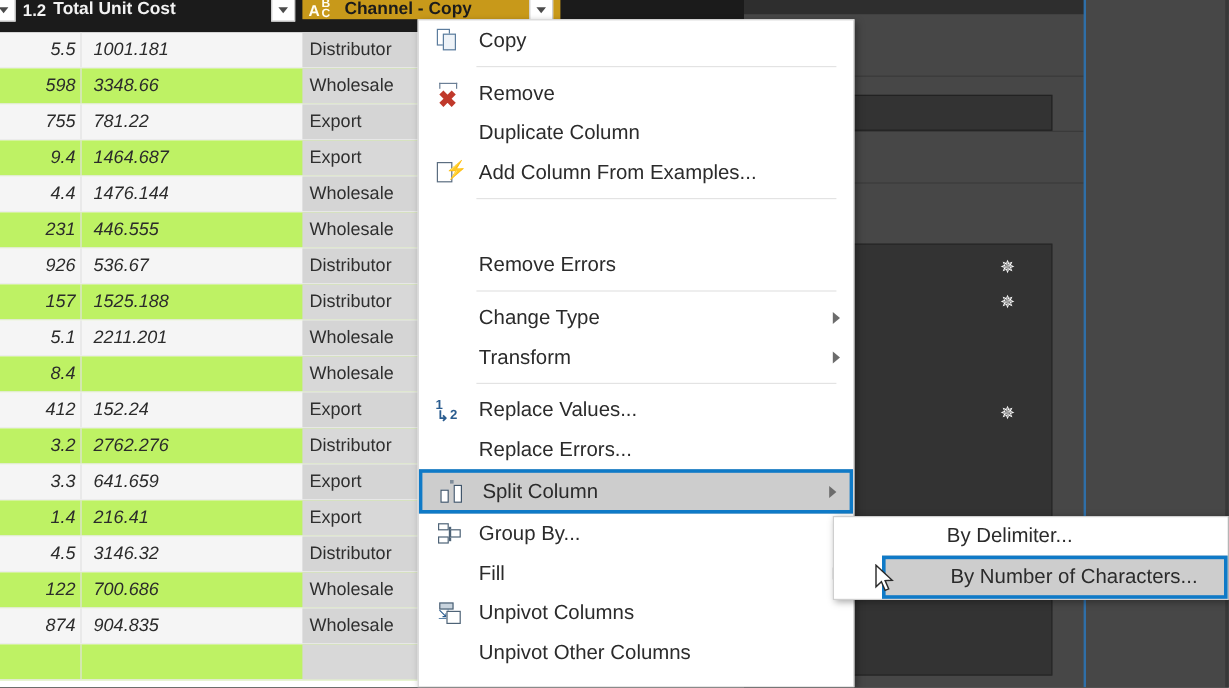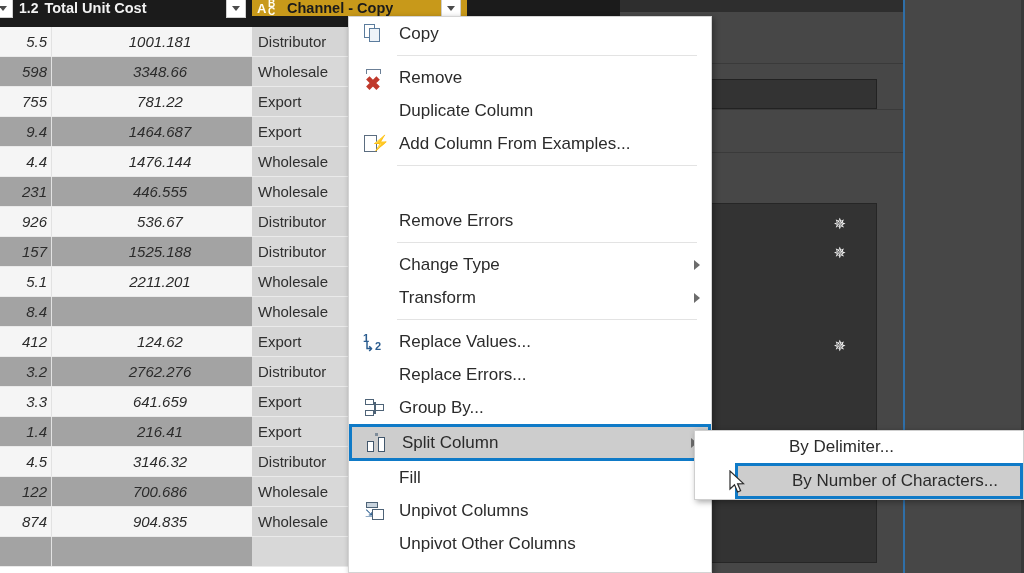--- a/index.html
+++ b/index.html
@@ -154,41 +154,41 @@
     position: absolute;
     left: 0; top: 27px; width: 620px; height: 546px;
   }
   .grid-row {
     position: relative;
     height: 30px;
     border-bottom: 1px solid #eaeaea;
     box-sizing: border-box;
   }
   .grid-row.odd { background: #f5f5f5; }
-  .grid-row.even { background: #a3a3a3; }
+  .grid-row.even { background: #bef264; }
   .cell-idx {
     position: absolute;
-    left: 0; top: 0; width: 52px; height: 29px;
+    left: 0; top: 0; width: 68px; height: 29px;
     line-height: 29px;
     font-size: 15px;
     font-style: italic;
     color: #2b2b2b;
     text-align: right;
     padding-right: 4px;
     box-sizing: border-box;
     border-right: 1px solid #e2e2e2;
   }
   .cell-cost {
     position: absolute;
     left: 78px; top: 0; width: 170px; height: 29px;
     line-height: 29px;
     font-size: 15px;
     font-style: italic;
     color: #2b2b2b;
-    text-align: center;
+    text-align: left;
     padding-right: 6px;
     box-sizing: border-box;
   }
   .cell-channel {
     position: absolute;
     left: 252px; top: 0; width: 215px; height: 29px;
     line-height: 29px;
     font-size: 15px;
     color: #2f2f2f;
     background: #d5d5d5;
@@ -463,21 +463,21 @@
           <div class="cell-idx">5.1</div>
           <div class="cell-cost">2211.201</div>
           <div class="cell-channel">Wholesale</div>
         </div>
         <div class="grid-row even">
           <div class="cell-idx">8.4</div>
           <div class="cell-channel">Wholesale</div>
         </div>
         <div class="grid-row odd">
           <div class="cell-idx">412</div>
-          <div class="cell-cost">124.62</div>
+          <div class="cell-cost">152.24</div>
           <div class="cell-channel">Export</div>
         </div>
         <div class="grid-row even">
           <div class="cell-idx">3.2</div>
           <div class="cell-cost">2762.276</div>
           <div class="cell-channel">Distributor</div>
         </div>
         <div class="grid-row odd">
           <div class="cell-idx">3.3</div>
           <div class="cell-cost">641.659</div>
@@ -578,44 +578,44 @@
             <span class="n2">2</span>
           </span>
         </span>
         <span class="mi-label">Replace Values...</span>
         <span class="mi-arrow" style="visibility:hidden"></span>
       </div>
       <div class="mi">
         <span class="mi-icon"></span>
         <span class="mi-label">Replace Errors...</span>
         <span class="mi-arrow" style="visibility:hidden"></span>
+      </div>
+      <div class="mi selected">
+        <span class="mi-icon">
+          <span class="ico ico-split">
+            <span class="dot"></span>
+            <span class="bar l"></span>
+            <span class="bar r"></span>
+          </span>
+        </span>
+        <span class="mi-label">Split Column</span>
+        <span class="mi-arrow"></span>
       </div>
       <div class="mi">
         <span class="mi-icon">
           <span class="ico ico-group">
             <span class="ln"></span>
             <span class="bx a"></span>
             <span class="bx b"></span>
             <span class="bx c"></span>
           </span>
         </span>
         <span class="mi-label">Group By...</span>
         <span class="mi-arrow" style="visibility:hidden"></span>
       </div>
-      <div class="mi selected">
-        <span class="mi-icon">
-          <span class="ico ico-split">
-            <span class="dot"></span>
-            <span class="bar l"></span>
-            <span class="bar r"></span>
-          </span>
-        </span>
-        <span class="mi-label">Split Column</span>
-        <span class="mi-arrow"></span>
-      </div>
       <div class="mi">
         <span class="mi-icon"></span>
         <span class="mi-label">Fill</span>
         <span class="mi-arrow"></span>
       </div>
       <div class="mi">
         <span class="mi-icon">
           <span class="ico ico-unpivot">
             <span class="hdr"></span>
             <span class="arr">⇲</span>

